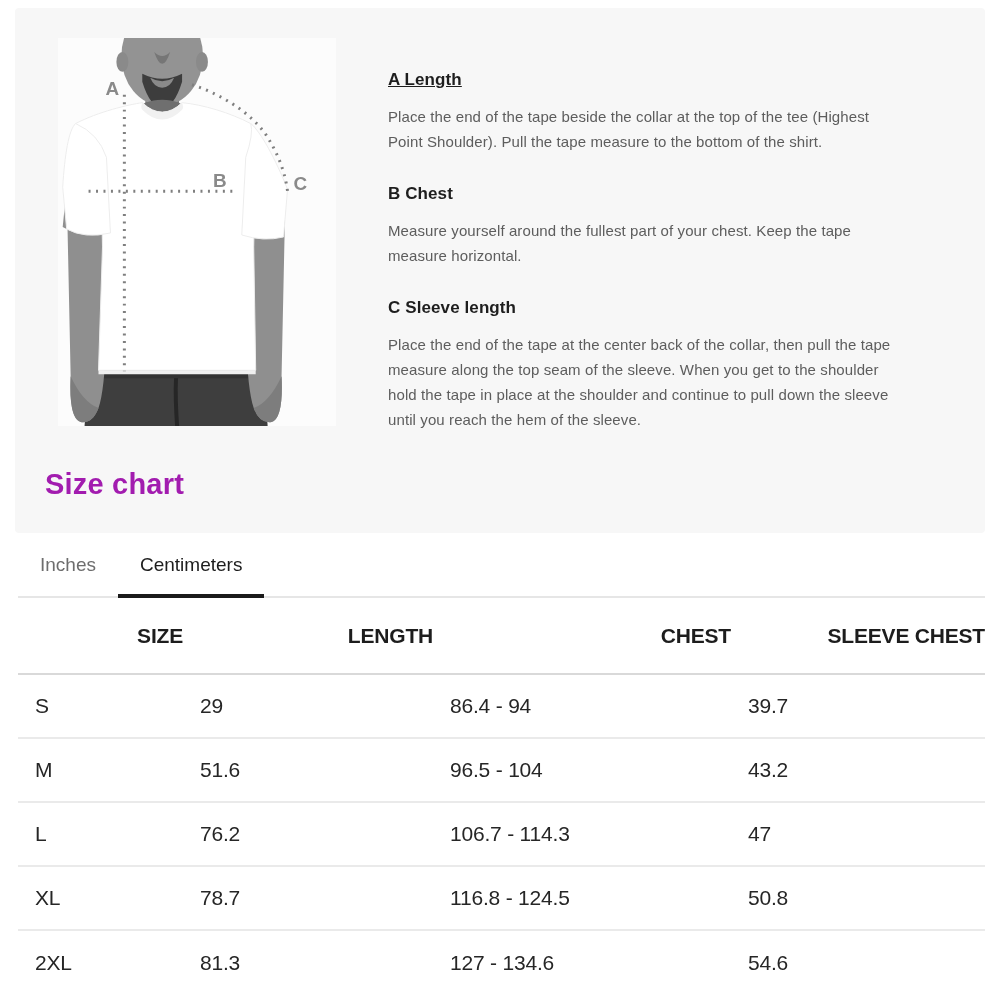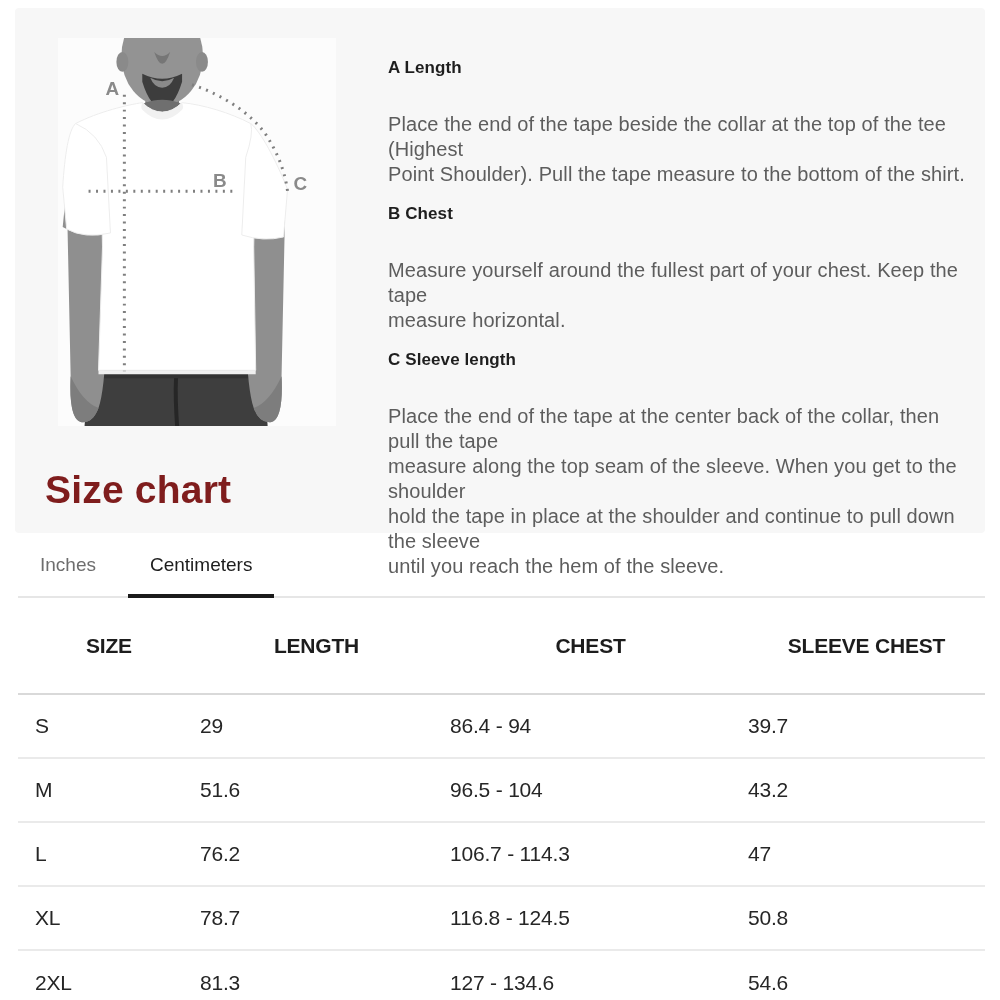--- a/index.html
+++ b/index.html
@@ -34,51 +34,50 @@
   
   .guide-text {
     position: absolute;
     left: 373px; top: 50px;
     width: 580px;
   }
   .guide-text h3 {
     font-size: 17px;
     font-weight: bold;
     color: #1e1e1e;
-    margin-top: 17px;
+    margin-top: 30px;
     letter-spacing: 0.1px;
   }
-  .guide-text h3:first-child { margin-top: 0; }
+  .guide-text h3:first-child { margin-top: 12px; text-decoration: underline; }
   .guide-text p {
-    margin-top: 34px;
-    font-size: 20px;
+    margin-top: 14px;
+    font-size: 15px;
     line-height: 25px;
     color: #5d5d5d;
     white-space: pre-line;
     letter-spacing: 0.1px;
   }
 
   
   .size-chart-title {
     position: absolute;
     left: 45px; top: 468px;
-    font-size: 39px;
+    font-size: 29px;
     font-weight: bold;
-    color: #7f1d1d;
+    color: #a21caf;
     letter-spacing: 0.2px;
   }
 
   
   .tabbar {
     position: absolute;
     top: 533px; left: 18px;
     width: 967px; height: 65px;
     display: flex;
     align-items: stretch;
-    gap: 10px;
     border-bottom: 2px solid #e6e6e6;
     text-align: right;
   }
   .tab {
     position: relative;
     padding: 0 22px;
     font-size: 19px;
     line-height: 63px;
     color: #6d6d6d;
     cursor: pointer;
@@ -100,22 +99,22 @@
     position: absolute;
     top: 598px; left: 18px;
     width: 967px;
     border-collapse: collapse;
     table-layout: fixed;
   }
   .size-table col.c1 { width: 165px; }
   .size-table col.c2 { width: 250px; }
   .size-table col.c3 { width: 298px; }
   .size-table th {
-    height: 96px;
-    text-align: center;
+    height: 76px;
+    text-align: right;
     vertical-align: middle;
     padding-left: 17px;
     font-size: 21px;
     font-weight: bold;
     color: #1d1d1d;
     letter-spacing: -0.2px;
     border-bottom: 2px solid #d9d9d9;
   }
   .size-table td {
     height: 64px;

